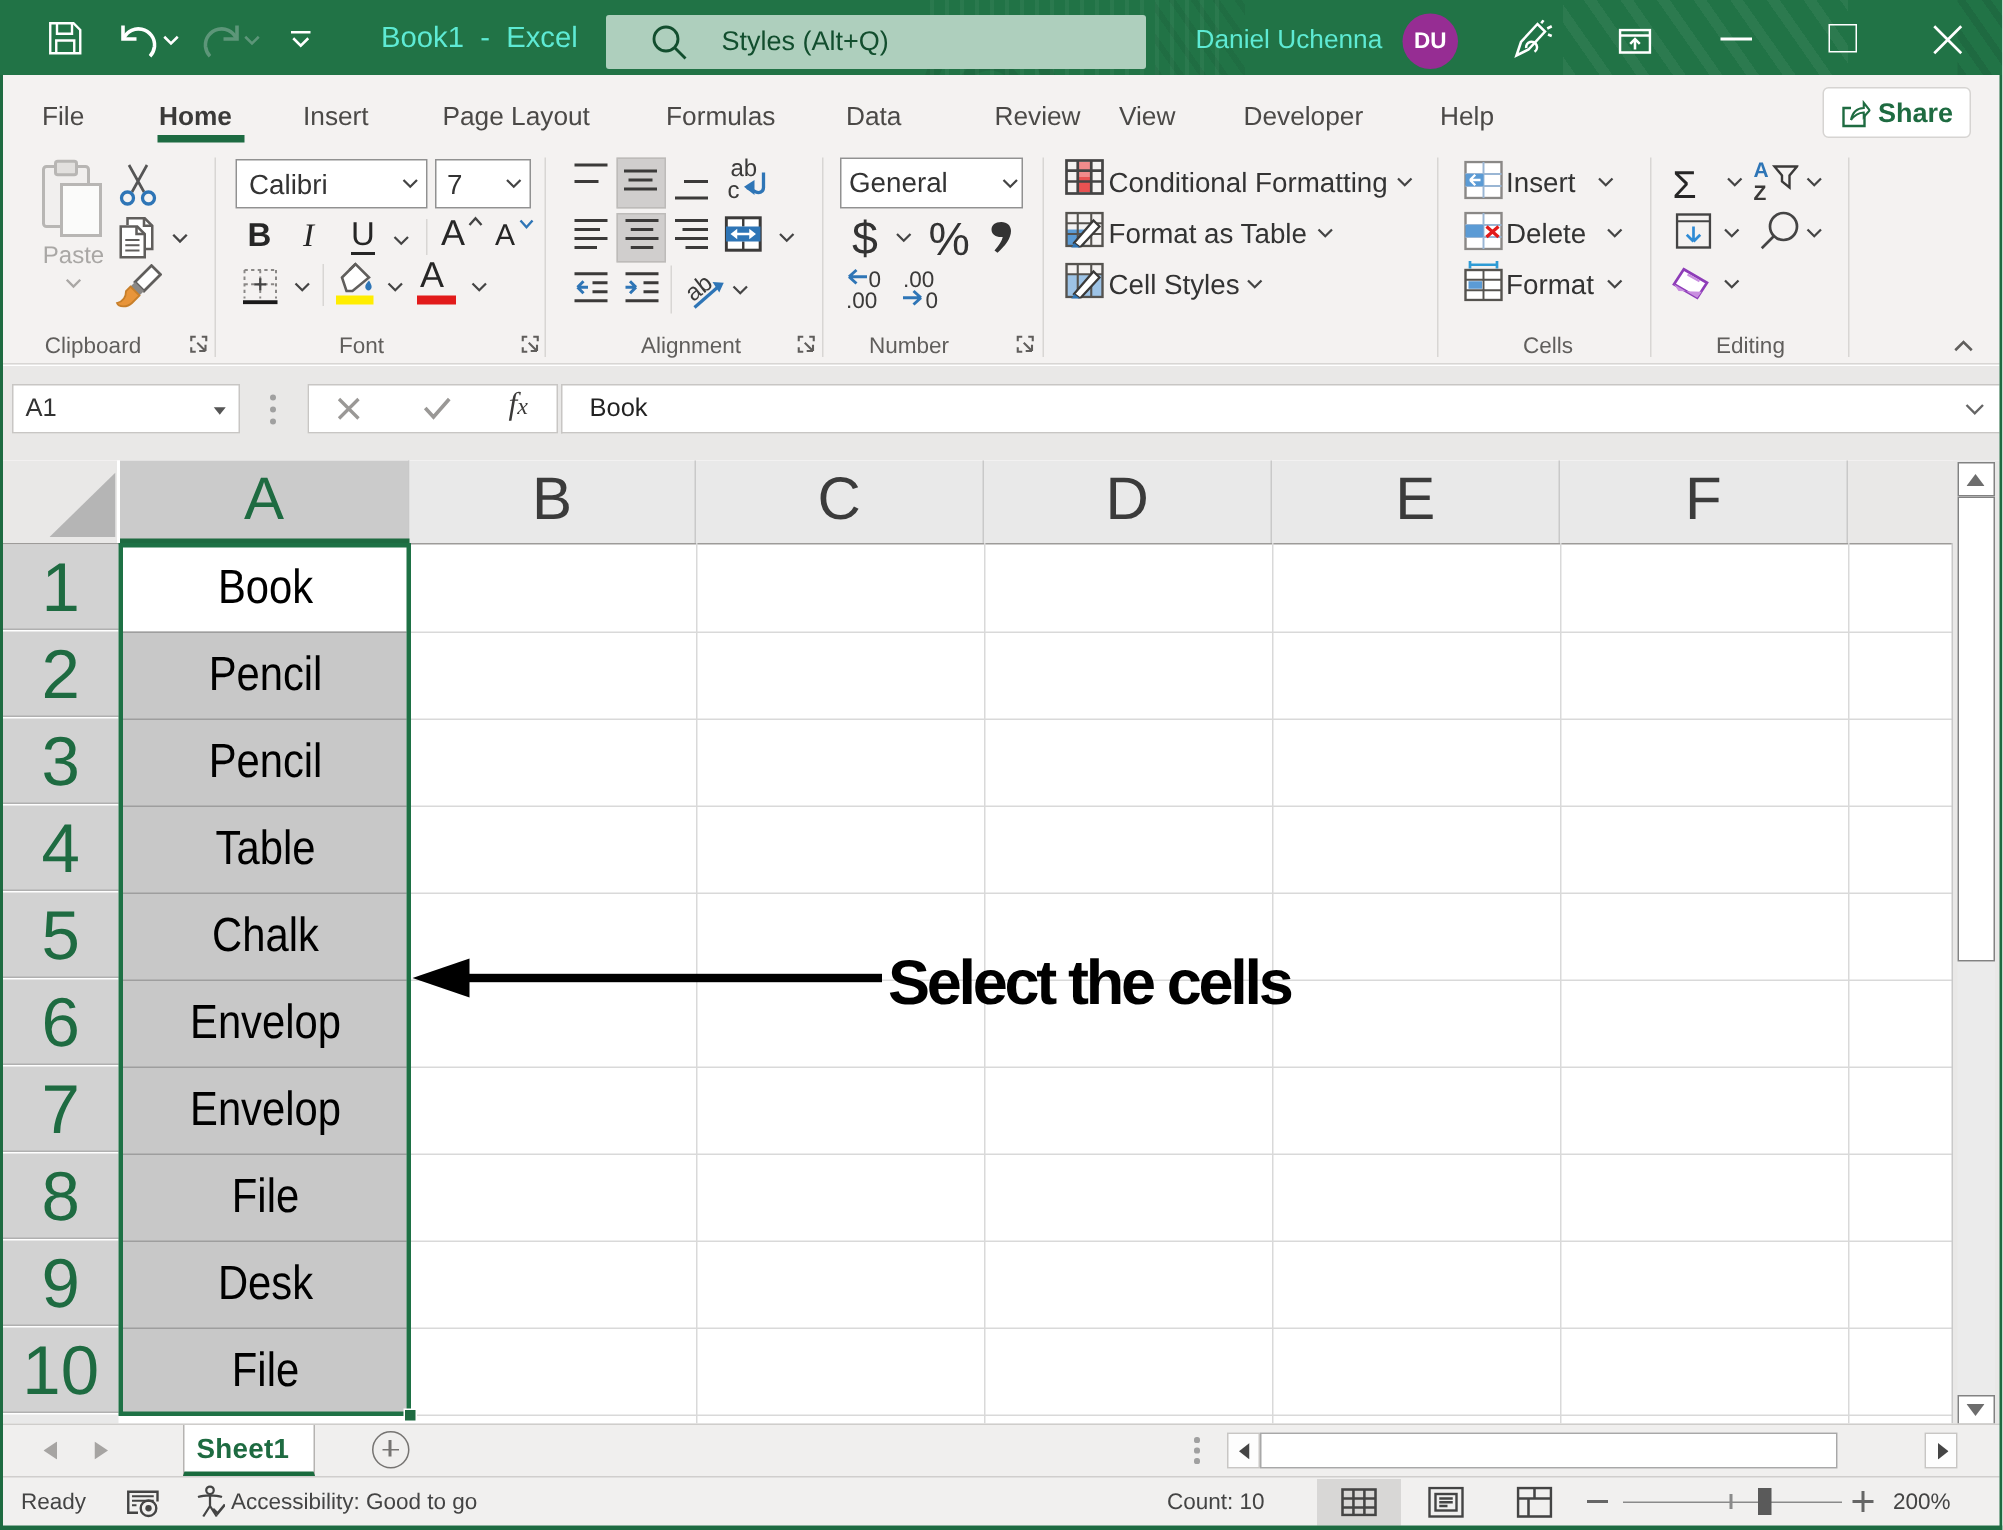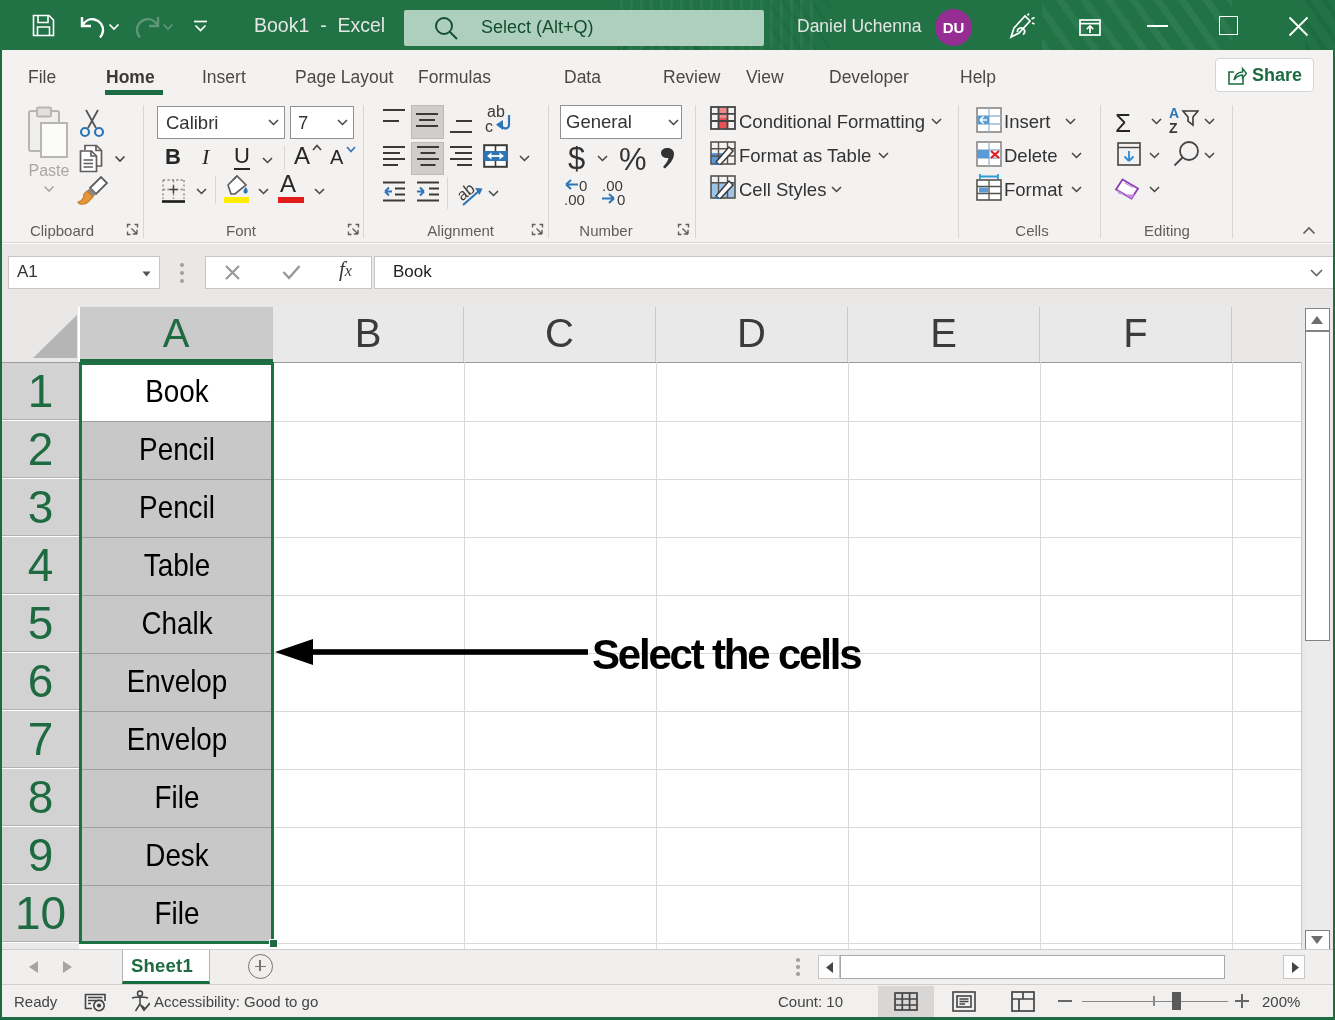--- a/index.html
+++ b/index.html
@@ -2,21 +2,21 @@
 <html><head>
 <meta charset="utf-8">
 <style>
   * { margin:0; padding:0; box-sizing:border-box; }
   html,body { width:1335px; height:1020px; overflow:hidden; }
   body { font-family:"Liberation Sans", sans-serif; }
   #app { position:relative; width:1335px; height:1020px; background:#fff; }
   .abs { position:absolute; }
   
   #titlebar { position:absolute; left:0; top:0; width:1335px; height:50px; background:#217346; overflow:hidden; }
-  #titlebar .txt { color:#e5e5e5; }
+  #titlebar .txt { color:#5eead4; }
   #searchbox { position:absolute; left:404px; top:10px; width:360px; height:36px; background:#aecfbd; border-radius:2px; }
   #searchbox span { position:absolute; left:77px; top:7px; font-size:18px; color:#124e2e; }
   #avatar { position:absolute; left:935px; top:9px; width:37px; height:37px; border-radius:50%; background:#962d93; color:#fff; font-size:15px; font-weight:bold; text-align:center; line-height:37px; }
   
   #menurow { position:absolute; left:2px; top:50px; width:1331px; height:50px; background:#f4f2f1; }
   .menuitem { position:absolute; top:17px; font-size:17.5px; color:#4b4947; white-space:nowrap; }
   
   #ribbon { position:absolute; left:2px; top:100px; width:1331px; height:143px; background:#f4f2f1; border-bottom:1px solid #d8d6d4; }
   .gsep { position:absolute; top:5px; height:133px; width:1px; background:#d8d6d4; }
   .glabel { position:absolute; top:122px; font-size:15px; color:#605e5c; text-align:center; }
@@ -80,21 +80,21 @@
       <path d="M1 1.5 H14"></path>
         <path d="M2.5 5.5 L7.5 10.5 L12.5 5.5"></path>
     </svg>
     <span class="abs txt" style="left:254px;top:14px;font-size:19.5px;">Book1&nbsp; -&nbsp; Excel</span>
 
     <div id="searchbox">
       <svg class="abs" style="left:30px;top:6px;" width="24" height="24" viewBox="0 0 24 24" fill="none" stroke="#124e2e" stroke-width="1.9">
         <circle cx="10" cy="10" r="8"></circle>
           <path d="M16 16 L23 23"></path>
       </svg>
-      <span>Select (Alt+Q)</span>
+      <span>Styles (Alt+Q)</span>
     </div>
     <span class="abs txt" style="left:797px;top:16px;font-size:17.5px;">Daniel Uchenna</span>
     <div id="avatar">DU</div>
 
     <svg class="abs" style="left:1009px;top:13px;" width="27" height="27" viewBox="0 0 27 27" fill="none" stroke="#fff" stroke-width="1.7">
       <path d="M2 24 L5 15 L16 3 L21 8 L10 20 Z"></path>
       <path d="M14 21.5 A3.6 3.6 0 1 0 8.5 19"></path>
       <path d="M18.5 2.5 L20 0.5"></path>
         <path d="M22.5 6 L25.5 4.5"></path>
         <path d="M23 10 L25.5 11"></path>
@@ -113,21 +113,21 @@
 
     <svg class="abs" style="left:1288px;top:16px;" width="21" height="21" viewBox="0 0 21 21" stroke="#fff" stroke-width="1.8">
         <path d="M1.5 1.5 L19.5 19.5 M19.5 1.5 L1.5 19.5"></path>
       </svg>
   </div>
   <div id="menurow">
     <span class="menuitem" style="left:26px;">File</span>
     <span class="menuitem" style="left:104px;color:#3b3a39;font-weight:bold;">Home</span>
     <span class="menuitem" style="left:200px;">Insert</span>
     <span class="menuitem" style="left:293px;">Page Layout</span>
-    <span class="menuitem" style="left:416px;">Formulas</span>
+    <span class="menuitem" style="left:442px;">Formulas</span>
     <span class="menuitem" style="left:562px;">Data</span>
     <span class="menuitem" style="left:661px;">Review</span>
     <span class="menuitem" style="left:744px;">View</span>
     <span class="menuitem" style="left:827px;text-align:center;">Developer</span>
     <span class="menuitem" style="left:958px;">Help</span>
     <div class="abs" style="left:103px;top:40px;width:58px;height:4.5px;background:#1d6b42;"></div>
 
     <div class="abs" style="left:1213px;top:8px;width:99px;height:34px;background:#fff;border:1px solid #d6d4d2;border-radius:4px;">
       <svg class="abs" style="left:11px;top:7px;" width="20" height="20" viewBox="0 0 20 20" fill="none" stroke="#1e6b41" stroke-width="1.6">
         <path d="M16 10 V18 H2 V6 H7"></path>

